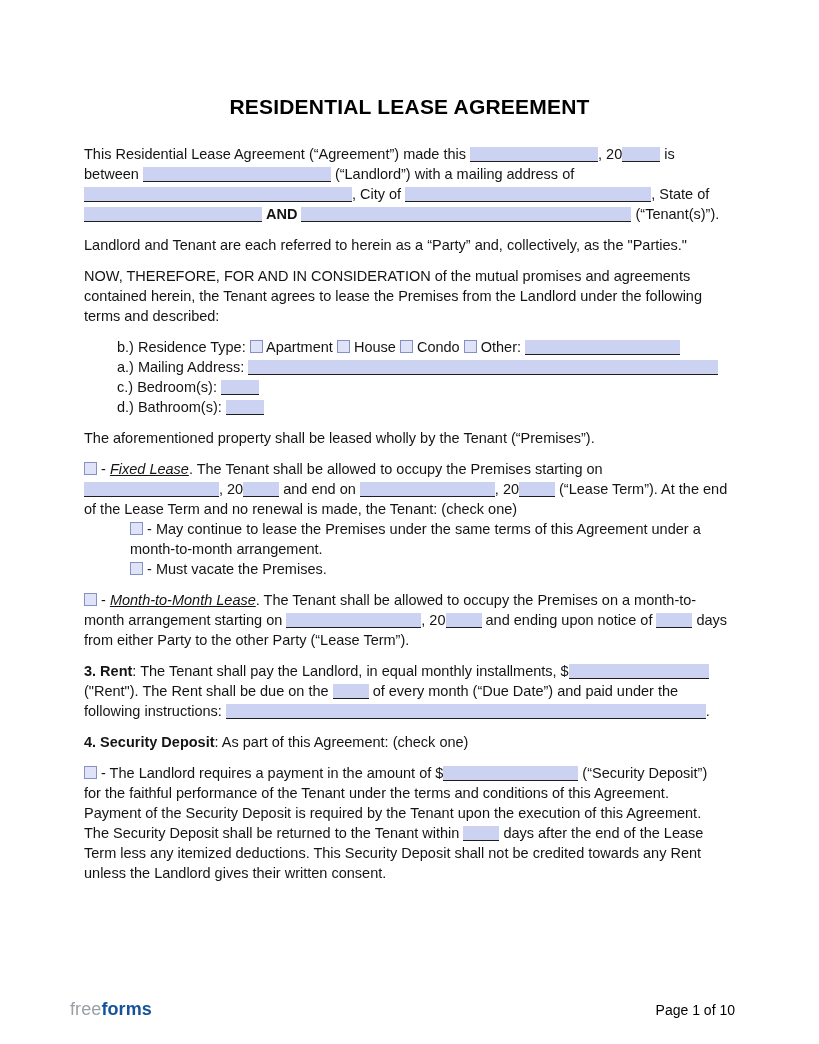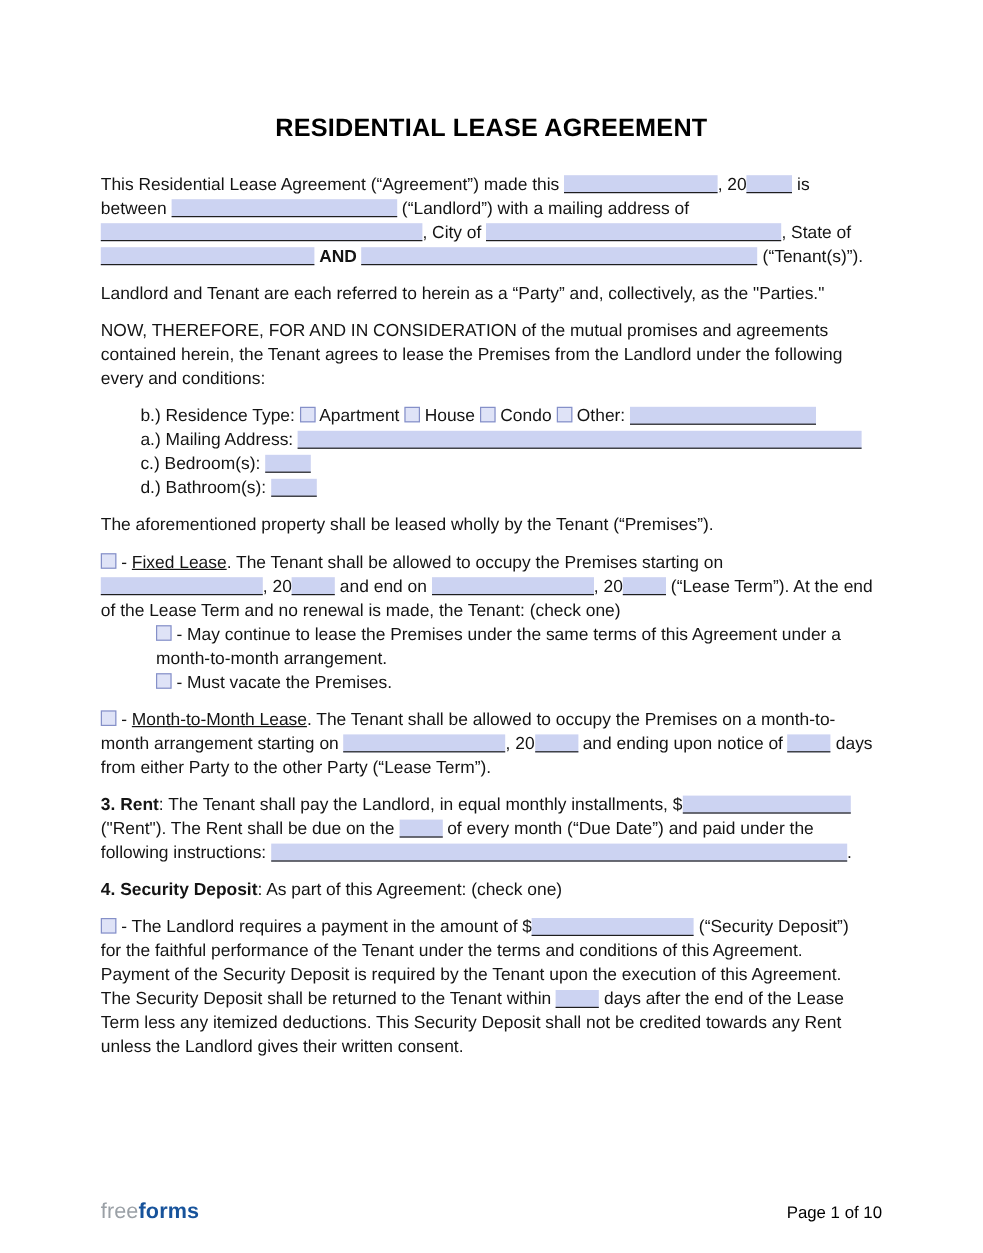--- a/index.html
+++ b/index.html
@@ -12,52 +12,52 @@
   }
   h1.doc-title {
     font-size: 21px; line-height: 26px; font-weight: bold;
     text-align: center; margin: 0 0 24px 0; letter-spacing: 0.2px; color: #000;
   }
   p.para { margin: 0 0 11px 0; }
   p.tight { margin-bottom: 0; }
   .indent1 { padding-left: 33px; }
   .indent2 { padding-left: 46px; }
   .bold { font-weight: bold; }
-  .iu { text-decoration: underline; }
+  .iu { font-style: italic; text-decoration: underline; }
   .field {
     display: inline-block; height: 14px; vertical-align: -3px;
     background: var(--field-bg, #ccd3f2);
     border-bottom: 1px solid #1e1e1e;
   }
   .checkbox {
     display: inline-block; width: 11px; height: 11px; vertical-align: -1px;
     background: var(--checkbox-bg, #dfe3f7);
     border: 1px solid var(--checkbox-border, #8590c8);
   }
   .footer {
-    position: absolute; left: 84px; right: 84px; bottom: 56px;
+    position: absolute; left: 70px; right: 84px; bottom: 56px;
     display: flex; justify-content: space-between; align-items: baseline;
   }
   .logo { font-size: 18px; line-height: 20px; letter-spacing: 0.1px; }
   .logo-free { color: var(--logo-free-color, #9aa0a6); font-weight: 400; }
   .logo-forms { color: var(--logo-forms-color, #17539b); font-weight: 700; }
   .page-number { font-size: 14px; color: #000; }
 </style>
 </head>
 <body>
 
 <div class="page">
 
   <h1 class="doc-title">RESIDENTIAL LEASE AGREEMENT</h1>
 
   <p class="para"><span class="run">This Residential Lease Agreement (“Agreement”) made this </span><span class="field" style="width: 128px;"></span><span class="run">, 20</span><span class="field" style="width: 38px;"></span><span class="run"> is</span><br><span class="run">between </span><span class="field" style="width: 188px;"></span><span class="run"> (“Landlord”) with a mailing address of</span><br><span class="field" style="width: 268px;"></span><span class="run">, City of </span><span class="field" style="width: 246px;"></span><span class="run">, State of</span><br><span class="field" style="width: 178px;"></span><span class="run"> </span><span class="bold">AND</span><span class="run"> </span><span class="field" style="width: 330px;"></span><span class="run"> (“Tenant(s)”).</span></p>
 
   <p class="para"><span class="run">Landlord and Tenant are each referred to herein as a “Party” and, collectively, as the "Parties."</span></p>
 
-  <p class="para"><span class="run">NOW, THEREFORE, FOR AND IN CONSIDERATION of the mutual promises and agreements</span><br><span class="run">contained herein, the Tenant agrees to lease the Premises from the Landlord under the following</span><br><span class="run">every and conditions:</span></p>
+  <p class="para"><span class="run">NOW, THEREFORE, FOR AND IN CONSIDERATION of the mutual promises and agreements</span><br><span class="run">contained herein, the Tenant agrees to lease the Premises from the Landlord under the following</span><br><span class="run">terms and described:</span></p>
 
 
   <p class="para tight indent1"><span class="run">b.) Residence Type: </span><span class="checkbox"></span><span class="run"> Apartment </span><span class="checkbox"></span><span class="run"> House </span><span class="checkbox"></span><span class="run"> Condo </span><span class="checkbox"></span><span class="run"> Other: </span><span class="field" style="width: 155px;"></span></p>
   <p class="para tight indent1"><span class="run">a.) Mailing Address: </span><span class="field" style="width: 470px;"></span></p>
   <p class="para tight indent1"><span class="run">c.) Bedroom(s): </span><span class="field" style="width: 38px;"></span></p>
   <p class="para indent1"><span class="run">d.) Bathroom(s): </span><span class="field" style="width: 38px;"></span></p>
 
   <p class="para"><span class="run">The aforementioned property shall be leased wholly by the Tenant (“Premises”).</span></p>
 
 

